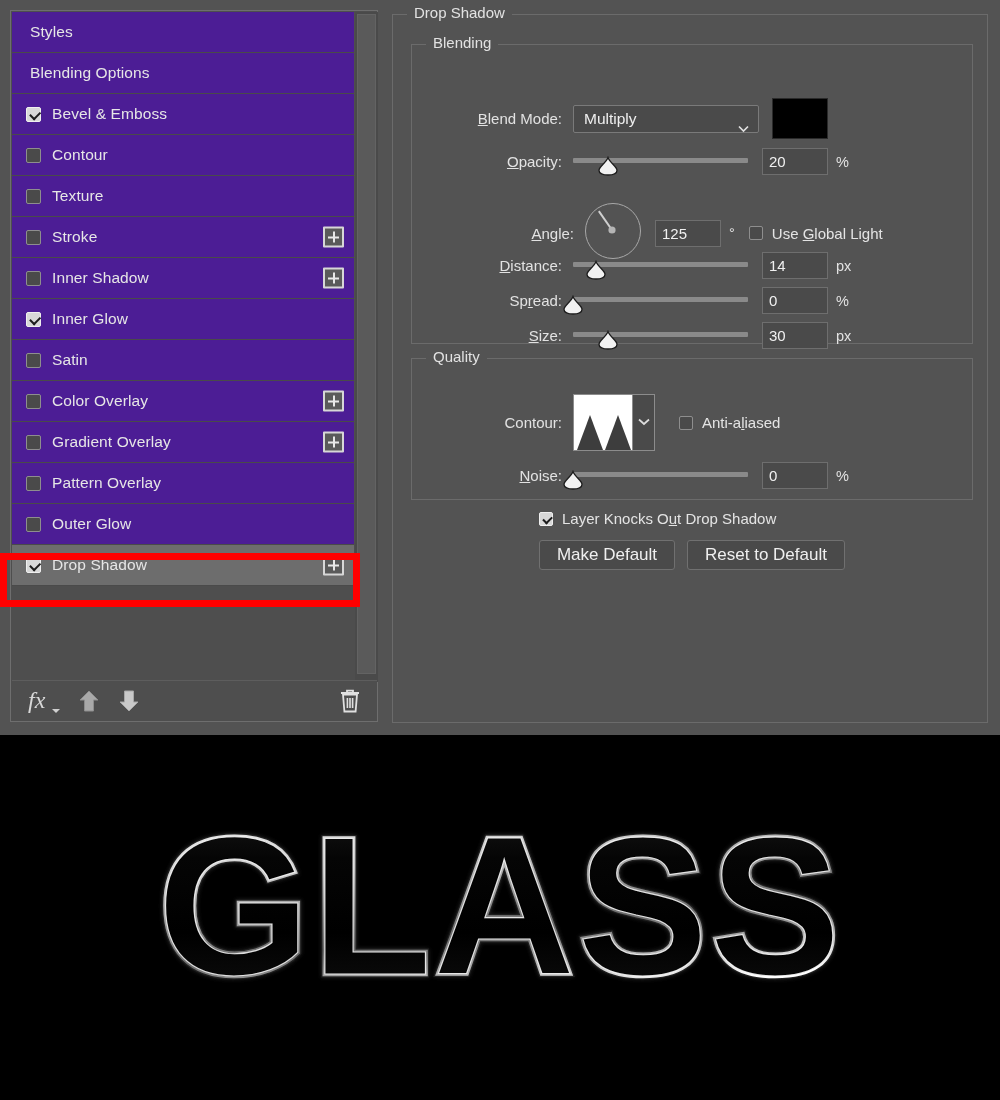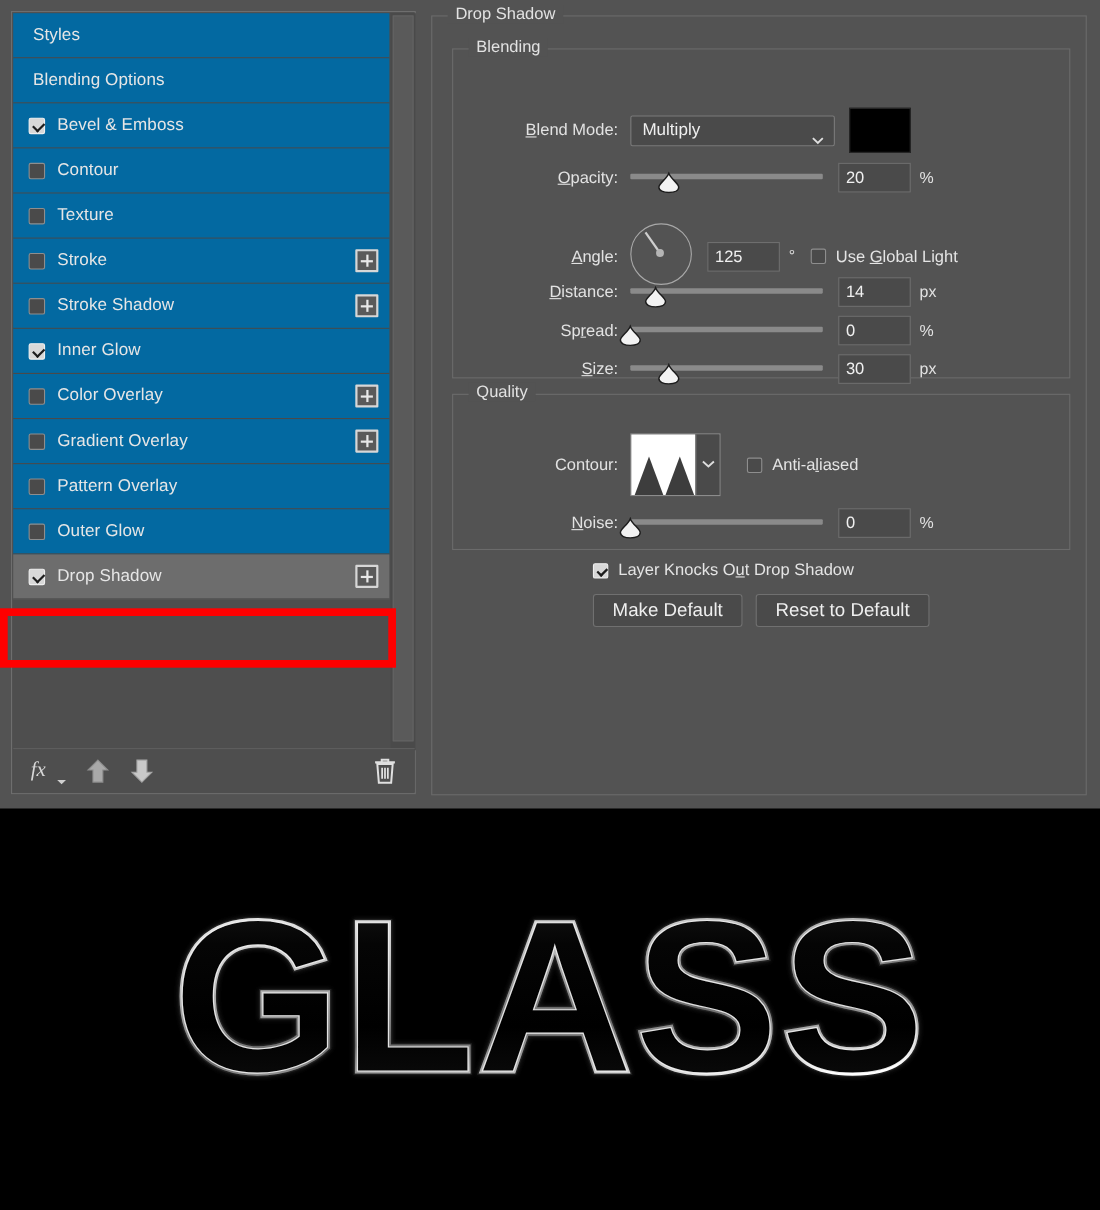--- a/index.html
+++ b/index.html
@@ -16,21 +16,21 @@
   #dialog { position:absolute; left:0; top:0; width:1000px; height:735px; background:#535353; }
 
   
   #left-panel {
     position:absolute; left:10px; top:10px; width:368px; height:712px;
     border:1px solid #6e6e6e; background:#4e4e4e;
   }
   #fx-list { position:absolute; left:1px; top:1px; width:342px; }
   .fx-row {
     position:relative; height:41px; display:flex; align-items:center;
-    background:#0369a1; border-bottom:1px solid #4a4a4a;
+    background:#4c1d95; border-bottom:1px solid #4a4a4a;
     padding-left:14px; color:#e6e6e6; font-size:15.5px; cursor:default;
   }
   .fx-row.plain { padding-left:18px; }
   .fx-row.sub { }
   .fx-row.selected { background:#6d6d6d; }
   .fx-label { letter-spacing:.1px; white-space:nowrap; }
 
   .cb {
     width:15px; height:15px; flex:0 0 15px; margin-right:11px;
     border:1px solid #8e8e8e; background:#4a4a4a; border-radius:2px;
@@ -64,21 +64,21 @@
 
   
   #fx-toolbar {
     position:absolute; left:1px; bottom:1px; width:365px; height:40px;
     background:#4e4e4e; border-top:1px solid #5d5d5d;
     display:flex; align-items:center;
   }
   .tb-icon { position:relative; cursor:pointer; }
   #fx-icon { margin-left:16px; width:34px; height:26px; }
   #fx-icon .fxtext {
-    font-family:"Liberation Serif", serif; font-style:italic; font-size:19px;
+    font-family:"Liberation Serif", serif; font-style:italic; font-size:24px;
     color:#d8d8d8; line-height:24px;
   }
   #fx-icon .caret {
     position:absolute; right:2px; bottom:1px;
     width:0;height:0;border-left:4px solid transparent;border-right:4px solid transparent;
     border-top:4.5px solid #d0d0d0;
   }
   .arrow-btn { width:26px; height:26px; margin-left:14px; position:relative; }
   #trash-btn { position:absolute; right:16px; width:22px; height:24px; }
 
@@ -209,26 +209,30 @@
             <div class="cb"></div>
             <span class="fx-label">Texture</span>
           </div>
           <div class="fx-row">
             <div class="cb"></div>
             <span class="fx-label">Stroke</span>
             <div class="plus-btn"></div>
           </div>
           <div class="fx-row">
             <div class="cb"></div>
-            <span class="fx-label">Stroke Shadow</span>
+            <span class="fx-label">Inner Shadow</span>
             <div class="plus-btn"></div>
           </div>
           <div class="fx-row">
             <div class="cb on"></div>
             <span class="fx-label">Inner Glow</span>
+          </div>
+          <div class="fx-row">
+            <div class="cb"></div>
+            <span class="fx-label">Satin</span>
           </div>
           <div class="fx-row">
             <div class="cb"></div>
             <span class="fx-label">Color Overlay</span>
             <div class="plus-btn"></div>
           </div>
           <div class="fx-row">
             <div class="cb"></div>
             <span class="fx-label">Gradient Overlay</span>
             <div class="plus-btn"></div>
@@ -302,21 +306,21 @@
             <div class="thumb" style="left: 24px;">
               <svg width="22" height="20" viewBox="0 0 22 20">
                   <path d="M11 1.5 C13 7 20 10.5 20 14.2 C20 17.3 16 19 11 19 C6 19 2 17.3 2 14.2 C2 10.5 9 7 11 1.5 Z" fill="#f2f2f2" stroke="#1c1c1c" stroke-width="1.3"></path>
                 </svg>
             </div>
           </div>
           <div class="num-input" style="margin-left:14px; width:66px;">20</div>
           <span class="unit">%</span>
         </div>
 
-        <div class="field-row" style="left:0; top:158px; width:560px;">
+        <div class="field-row" style="left:12px; top:158px; width:560px;">
           <div class="flabel" style="width:150px;"><u>A</u>ngle:</div>
           <div style="position:relative; margin-left:11px; width:60px; height:60px;">
             <div id="angle-dial">
               <svg width="56" height="56" viewBox="0 0 56 56" style="position:absolute;left:-1.6px;top:-1.6px;">
                 <line id="dial-needle" x1="28" y1="28" x2="14.81" y2="9.16" stroke="#cfcfcf" stroke-width="2"></line>
                 <circle cx="28" cy="28" r="3.6" fill="#b5b5b5"></circle>
               </svg>
             </div>
           </div>
           <div class="num-input" style="margin-left:10px; width:66px;">125</div>

